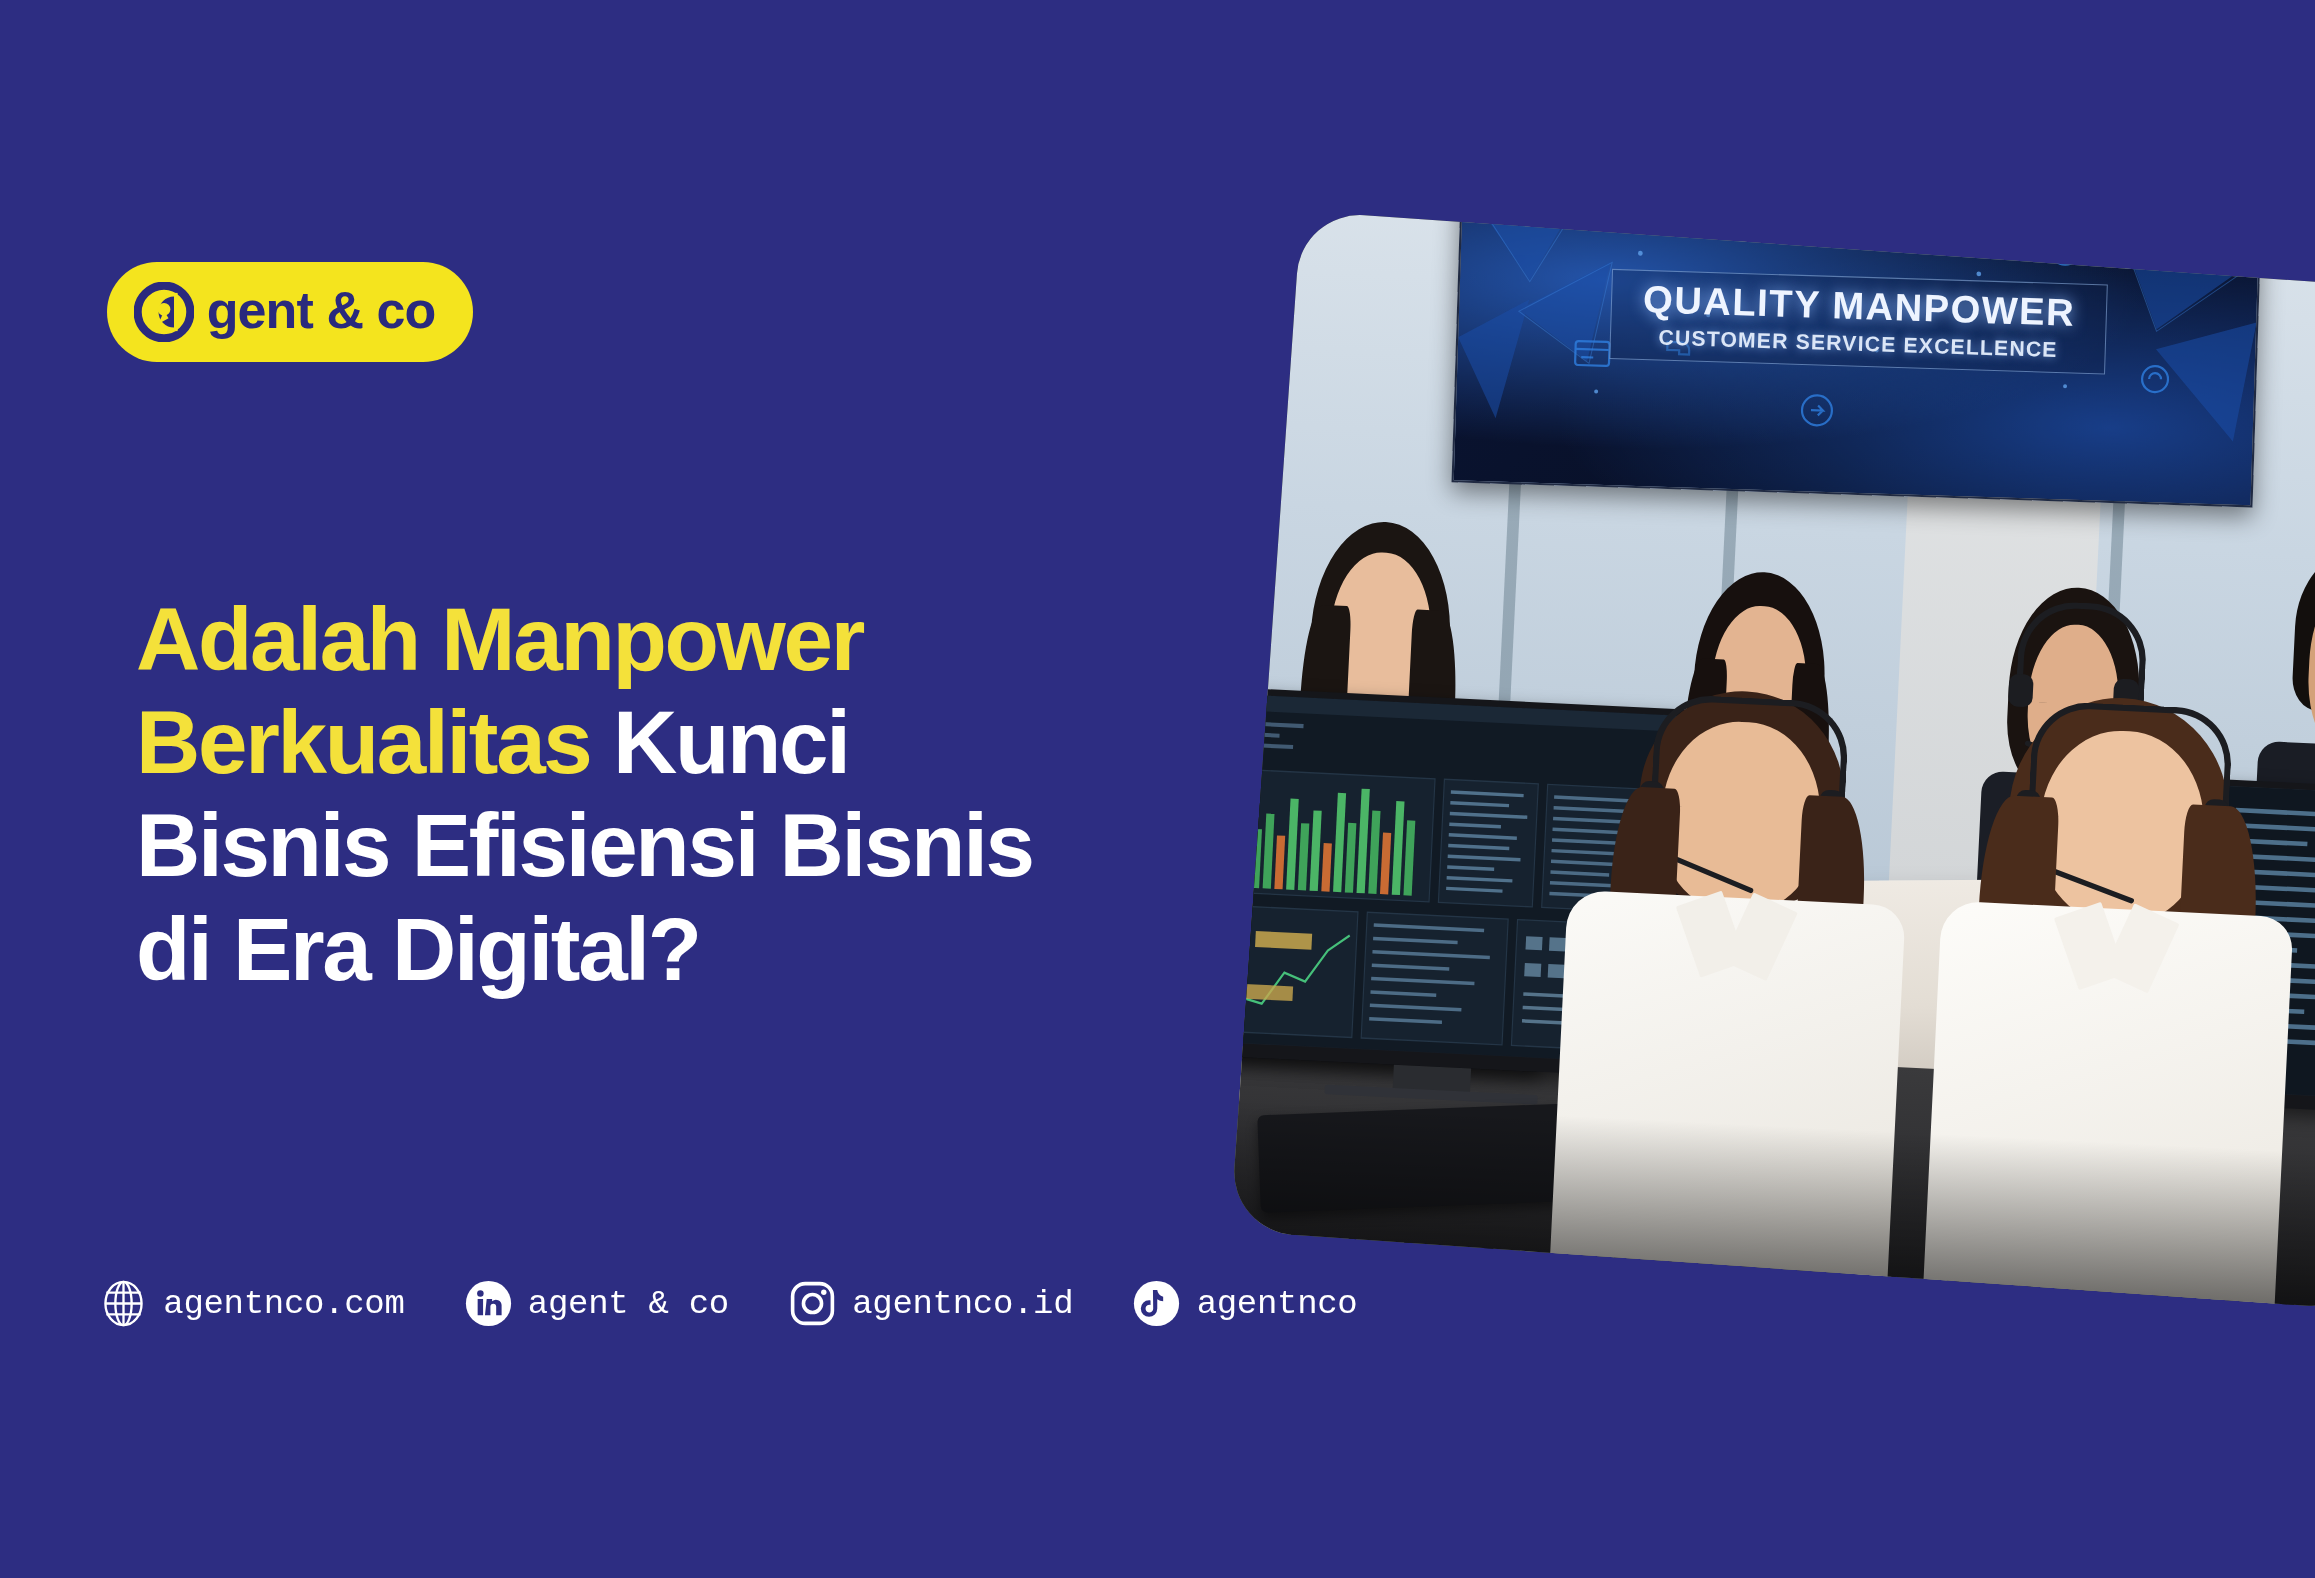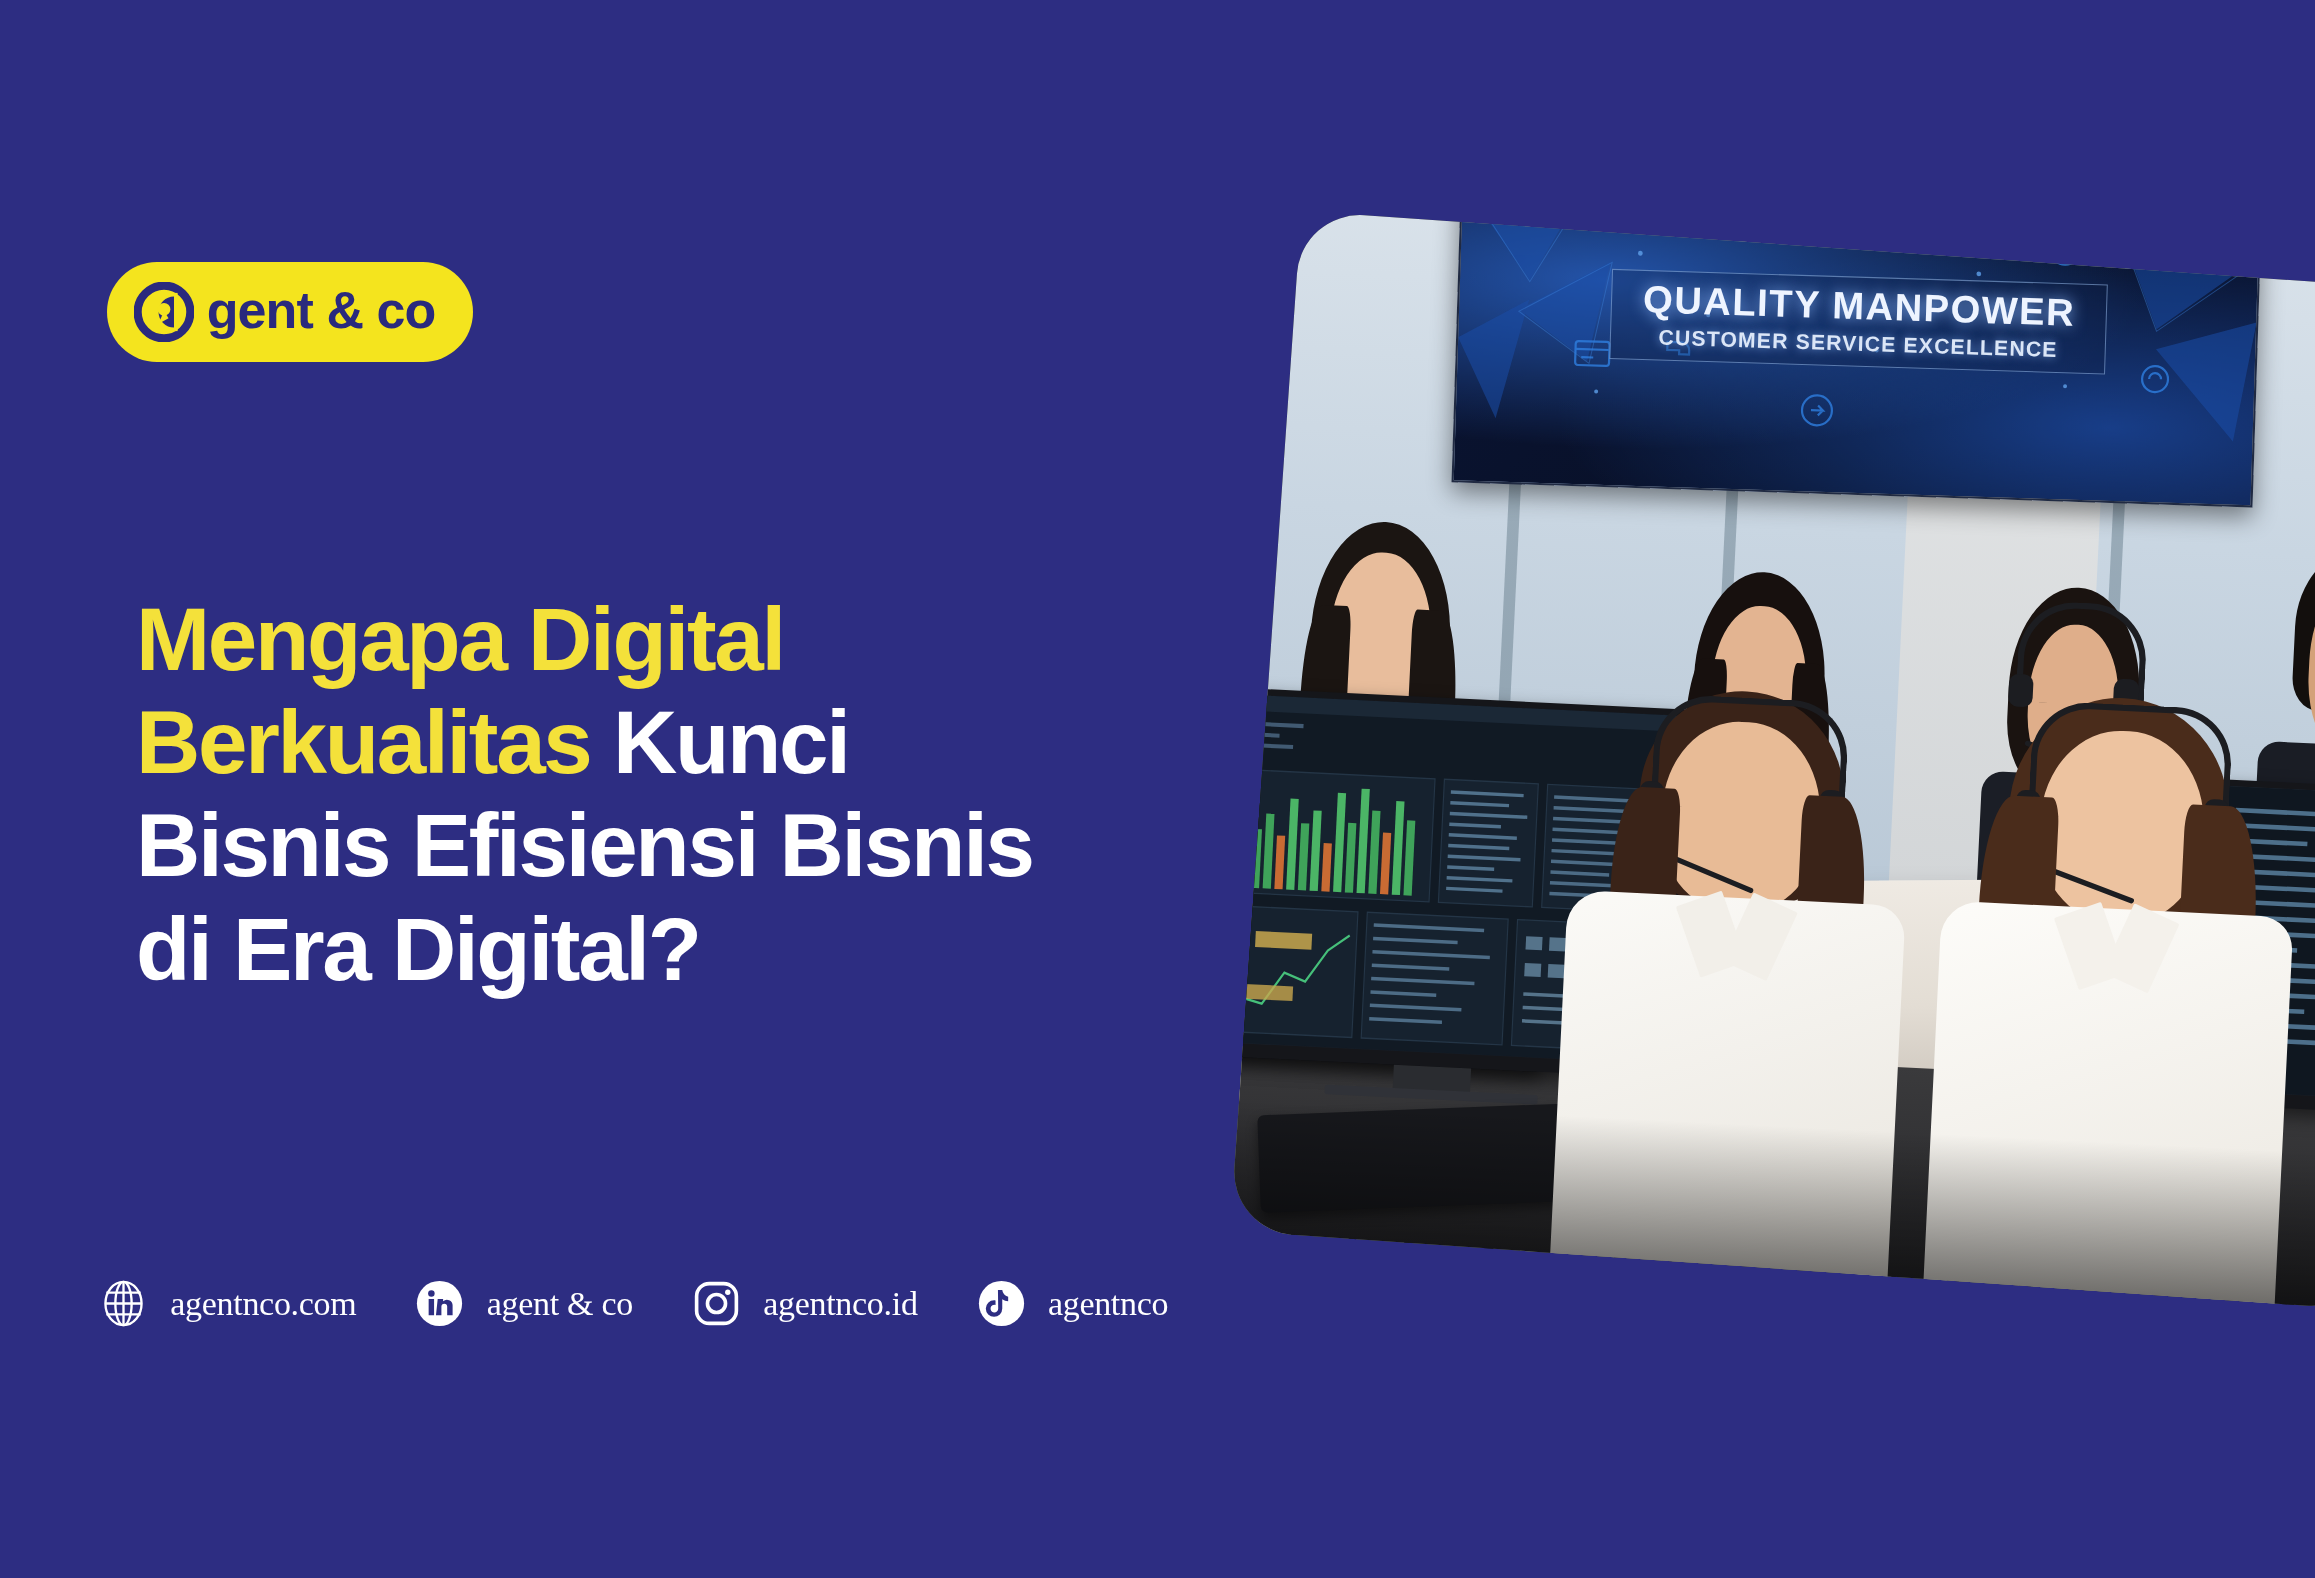--- a/index.html
+++ b/index.html
@@ -79,23 +79,22 @@
     display:flex;
     align-items:center;
     gap:16.3px;
     margin-right:60px;
   }
   .social-item:last-child{margin-right:0;}
   .social-label{
     font-size:34px;
     color:#ffffff;
     white-space:nowrap;
-    font-family:Liberation Serif, serif;
+    font-family:Liberation Mono, monospace;
     letter-spacing:-0.3px;
-    margin-left:7px;
   }
   .social-ico{
     width:47px;height:47px;
     flex:0 0 47px;
     display:block;
   }
 
   
   .photo-wrap{
     position:absolute;
@@ -513,21 +512,21 @@
         <path d="M33 14 a19 19 0 1 0 0 38 a19 19 0 1 0 0 -38 z" fill="none" stroke="#2a2a7d" stroke-width="0"></path>
         <path d="M44 16 v34 a17 17 0 0 1 -17 -17 a17 17 0 0 1 17 -17 z" fill="#2a2a7d"></path>
         <circle cx="33" cy="30" r="7" fill="#f4e41e"></circle>
         <path d="M33 32 l-6 14 l11 -6 z" fill="#f4e41e"></path>
       </svg>
     </span>
     <span class="logo-word">gent &amp; co</span>
   </div>
 
   <div class="headline">
-    <div class="headline-line hl-yellow">Mengapa Digital</div>
+    <div class="headline-line hl-yellow">Adalah Manpower</div>
     <div class="headline-line"><span class="hl-yellow">Berkualitas</span> <span>Kunci</span></div>
     <div class="headline-line">Bisnis Efisiensi Bisnis</div>
     <div class="headline-line">di Era Digital?</div>
   </div>
 
   <div class="footer">
 
     <div class="social-item">
       <span class="social-ico">
         <svg viewBox="0 0 52 52" width="47" height="47">

